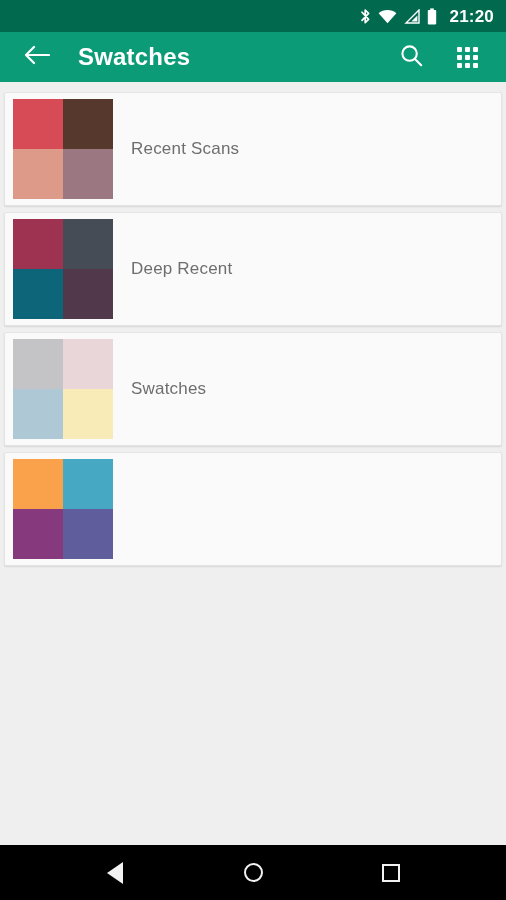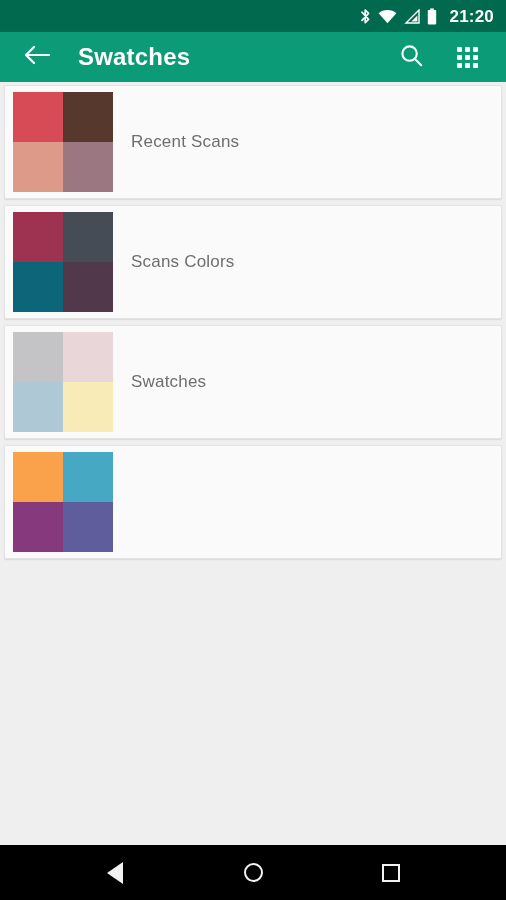--- a/index.html
+++ b/index.html
@@ -101,21 +101,21 @@
     display: block;
     background: #ffffff;
     border-radius: 1px;
   }
 
   
   .content {
     flex: 1 1 auto;
     background: #efefef;
     overflow: hidden;
-    padding-top: 3px;
+    padding-top: 10px;
   }
   .card {
     background: #fafafa;
     margin: 0 4px 6px 4px;
     border: 1px solid #e4e4e4;
     border-radius: 2px;
     box-shadow: 0 1px 1.5px rgba(0,0,0,0.10);
     display: flex;
     align-items: center;
     height: 114px;
@@ -260,21 +260,21 @@
       <div class="card-label">Recent Scans</div>
     </div>
 
     <div class="card">
       <div class="swatch-grid">
         <span style="background:#9d3350"></span>
         <span style="background:#454c55"></span>
         <span style="background:#0c6578"></span>
         <span style="background:#51384a"></span>
       </div>
-      <div class="card-label">Scans Colors</div>
+      <div class="card-label">Deep Recent</div>
     </div>
 
     <div class="card">
       <div class="swatch-grid">
         <span style="background:#c4c4c6"></span>
         <span style="background:#e8d6d9"></span>
         <span style="background:#afc8d6"></span>
         <span style="background:#f8ebb8"></span>
       </div>
       <div class="card-label">Swatches</div>

